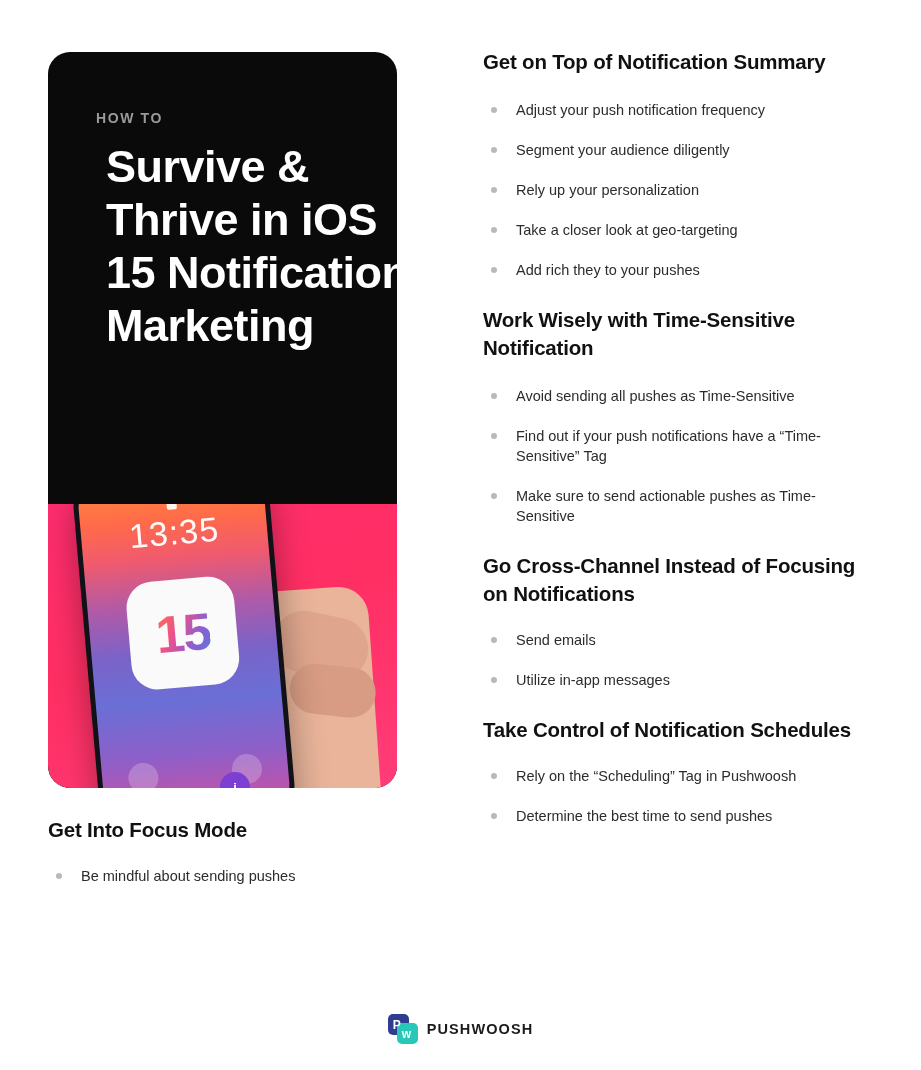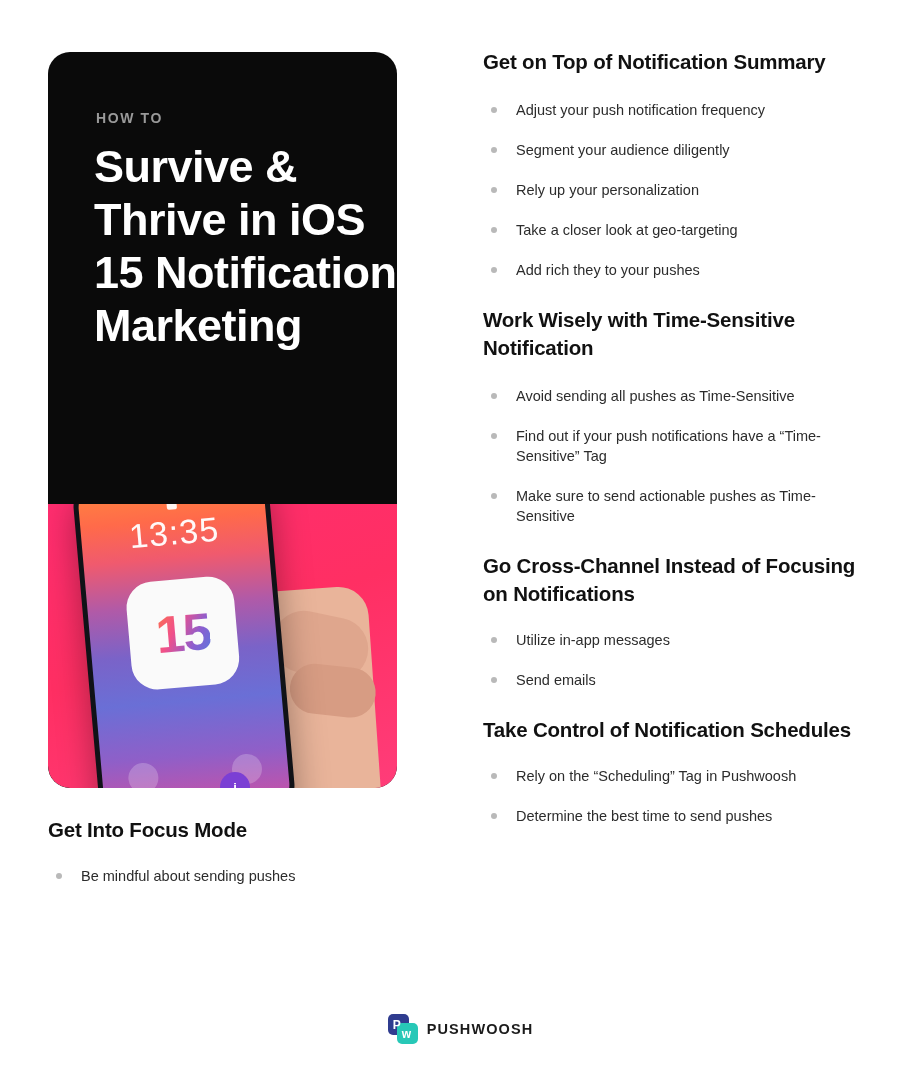--- a/index.html
+++ b/index.html
@@ -39,21 +39,21 @@
     position: absolute;
     left: 48px;
     top: 58px;
     font-size: 14px;
     font-weight: bold;
     letter-spacing: 1.6px;
     color: #9a9a9a;
   }
   .hero-title {
     position: absolute;
-    left: 46px;
+    left: 58px;
     top: 88px;
     width: 320px;
     font-size: 45px;
     line-height: 53px;
     font-weight: bold;
     color: #ffffff;
     letter-spacing: -0.5px;
   }
 
   
@@ -401,25 +401,25 @@
           <span>Make sure to send actionable pushes as Time-Sensitive</span>
         </li>
       </ul>
     </div>
 
     <div class="right-block tight">
       <div class="section-title">Go Cross-Channel Instead of Focusing on Notifications</div>
       <ul class="bullets">
         <li>
           <span class="dot"></span>
+          <span>Send emails</span>
+        </li>
+        <li>
+          <span class="dot"></span>
           <span>Utilize in-app messages</span>
-        </li>
-        <li>
-          <span class="dot"></span>
-          <span>Send emails</span>
         </li>
       </ul>
     </div>
 
     <div class="right-block tight">
       <div class="section-title">Take Control of Notification Schedules</div>
       <ul class="bullets">
         <li>
           <span class="dot"></span>
           <span>Rely on the “Scheduling” Tag in Pushwoosh</span>

